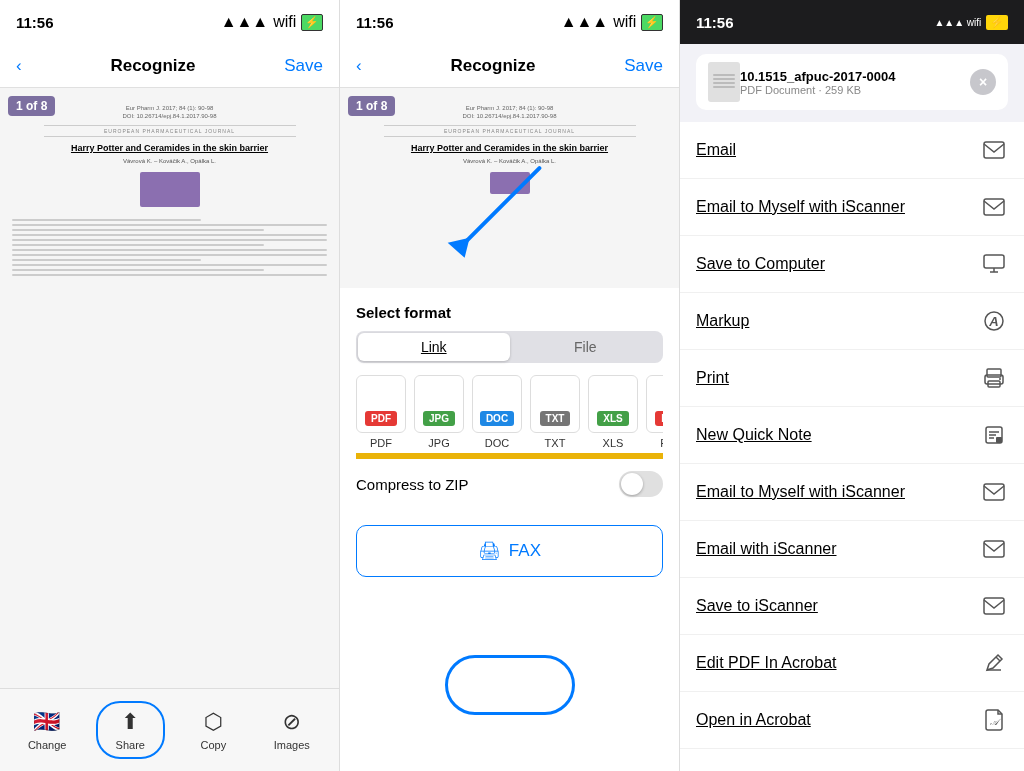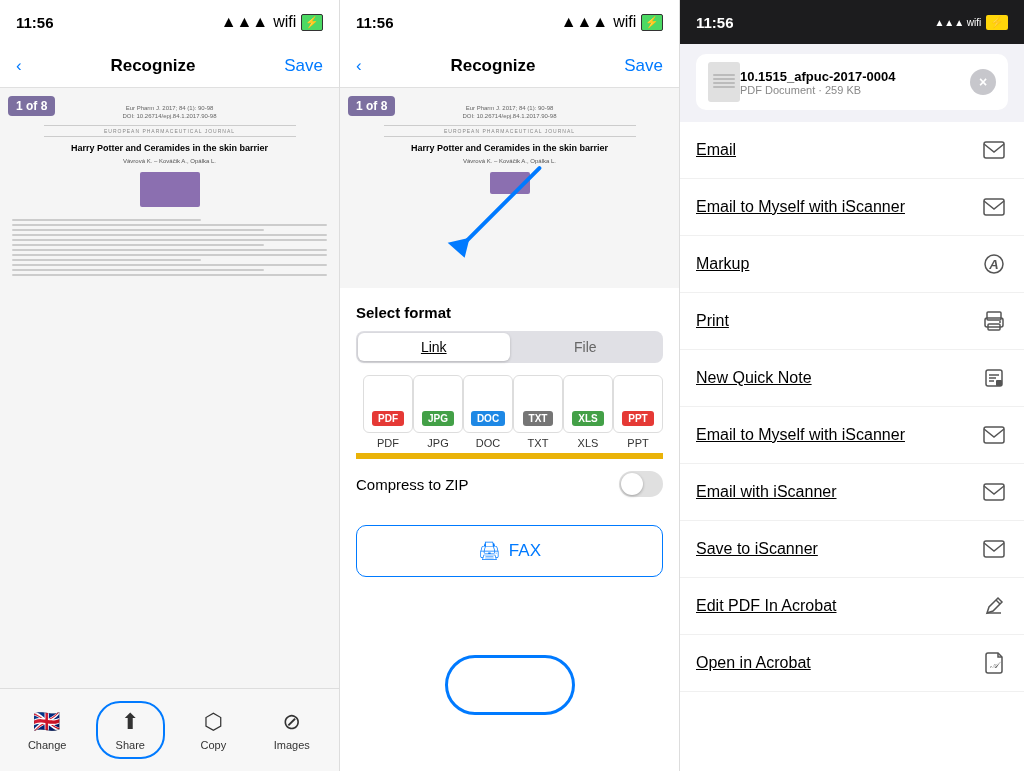--- a/index.html
+++ b/index.html
@@ -160,20 +160,21 @@
       margin-bottom: 6px;
       letter-spacing: 1px;
     }
     .doc-title-big {
       font-size: 9px;
       font-weight: 700;
       text-align: center;
       color: #000;
       margin-bottom: 4px;
       line-height: 1.3;
+      text-decoration: underline;
     }
     .doc-authors {
       font-size: 6px;
       color: #555;
       text-align: center;
       margin-bottom: 4px;
     }
     .doc-purple-box {
       width: 60px;
       height: 35px;
@@ -258,24 +259,23 @@
     }
     .format-tab.active {
       background: #fff;
       color: #000;
       font-weight: 500;
       box-shadow: 0 1px 3px rgba(0,0,0,0.2);
       text-decoration: underline;
     }
     .format-icons-row {
       display: flex;
-      gap: 0;
+      gap: 8px;
       overflow-x: auto;
       padding-bottom: 4px;
-      justify-content: flex-end;
     }
     .format-icon-item {
       display: flex;
       flex-direction: column;
       align-items: center;
       gap: 4px;
       cursor: pointer;
       flex-shrink: 0;
     }
     .format-icon-box {
@@ -708,20 +708,30 @@
     <div class="share-item-row">
       <span class="share-item-label">Email to Myself with iScanner</span>
       <div class="share-item-icon">
         <svg width="22" height="18" viewBox="0 0 22 18">
             <rect x="1" y="1" width="20" height="16" rx="2" fill="none" stroke="#555" stroke-width="1.5"></rect>
             <polyline points="1,3 11,11 21,3" fill="none" stroke="#555" stroke-width="1.5"></polyline>
           </svg>
       </div>
     </div>
 
+    <div class="share-item-row">
+      <span class="share-item-label">Save to Computer</span>
+      <div class="share-item-icon">
+        <svg width="22" height="20" viewBox="0 0 22 20">
+            <rect x="1" y="1" width="20" height="13" rx="2" fill="none" stroke="#555" stroke-width="1.5"></rect>
+            <line x1="7" y1="18" x2="15" y2="18" stroke="#555" stroke-width="1.5"></line>
+            <line x1="11" y1="14" x2="11" y2="18" stroke="#555" stroke-width="1.5"></line>
+          </svg>
+      </div>
+    </div>
 
     <div class="share-item-row">
       <span class="share-item-label">Markup</span>
       <div class="share-item-icon">
         <svg width="20" height="20" viewBox="0 0 20 20">
             <circle cx="10" cy="10" r="9" fill="none" stroke="#555" stroke-width="1.5"></circle>
             <text x="10" y="15" text-anchor="middle" font-size="13" fill="#555" font-style="italic" font-weight="bold">A</text>
           </svg>
       </div>
     </div>

